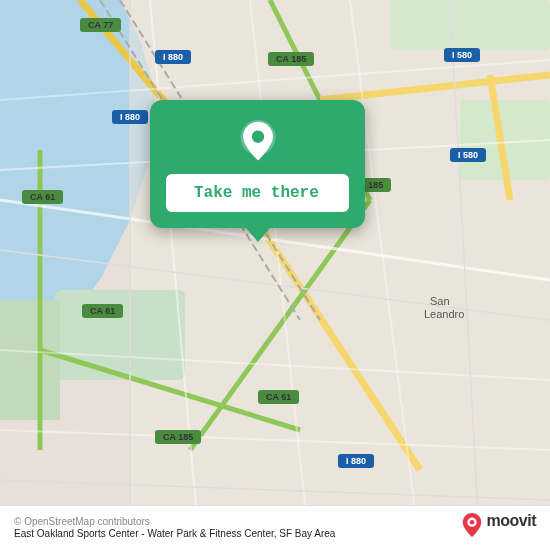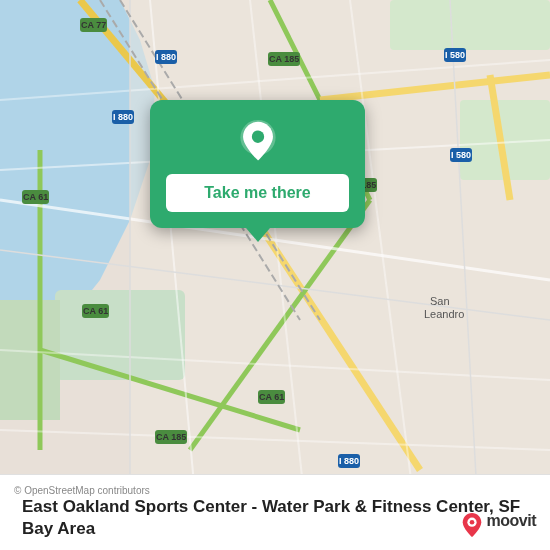--- a/index.html
+++ b/index.html
@@ -20,21 +20,21 @@
       overflow: hidden;
     }
 
     
     .road-label {
       position: absolute;
       background: #4a90d9;
       color: white;
       font-size: 10px;
       font-weight: bold;
-      padding: 2px 1px;
+      padding: 2px 8px;
       border-radius: 3px;
       white-space: nowrap;
     }
 
     .road-label-yellow {
       background: #e8c84a;
       color: #333;
     }
 
     
@@ -75,21 +75,22 @@
     .take-me-btn {
       background: white;
       color: #2eaa6e;
       border: none;
       border-radius: 6px;
       padding: 10px 28px;
       font-size: 16px;
       font-weight: 600;
       cursor: pointer;
       width: 100%;
-      text-align: center;
+      text-align: left;
+      font-family: Liberation Mono, monospace;
     }
 
     
     #bottom-bar {
       position: absolute;
       bottom: 0;
       left: 0;
       right: 0;
       background: white;
       padding: 10px 14px 10px;
@@ -97,25 +98,24 @@
       border-top: 1px solid #e0e0e0;
     }
 
     #bottom-bar .copyright {
       font-size: 10px;
       color: #888;
       margin-bottom: 0;
     }
 
     #bottom-bar .location-name {
-      font-size: 17px;
+      font-size: 10px;
       color: #222;
-      font-weight: 700;
+      font-weight: 400;
       line-height: 1.3;
-      margin-left: 8px;
     }
 
     #bottom-bar .moovit-logo {
       position: absolute;
       right: 14px;
       bottom: 12px;
       display: flex;
       align-items: flex-start;
       gap: 4px;
     }

